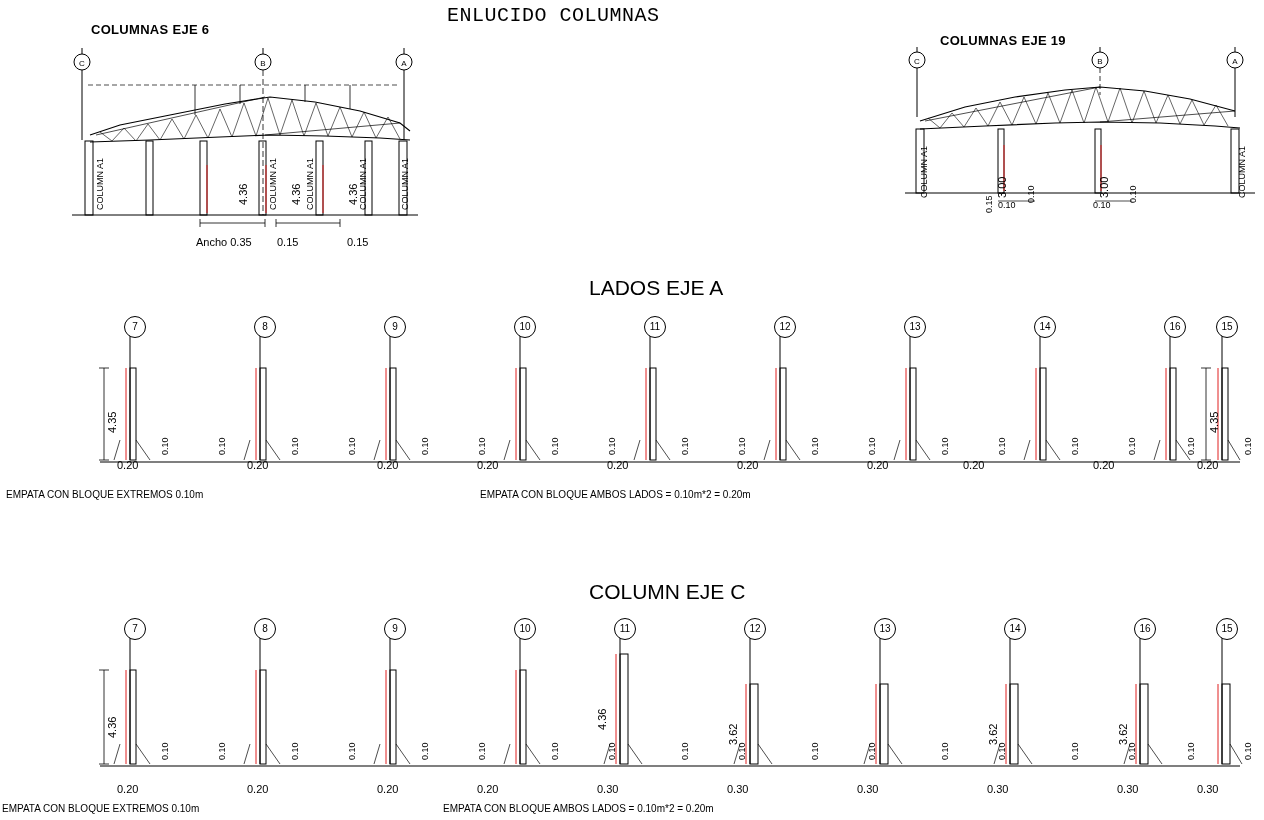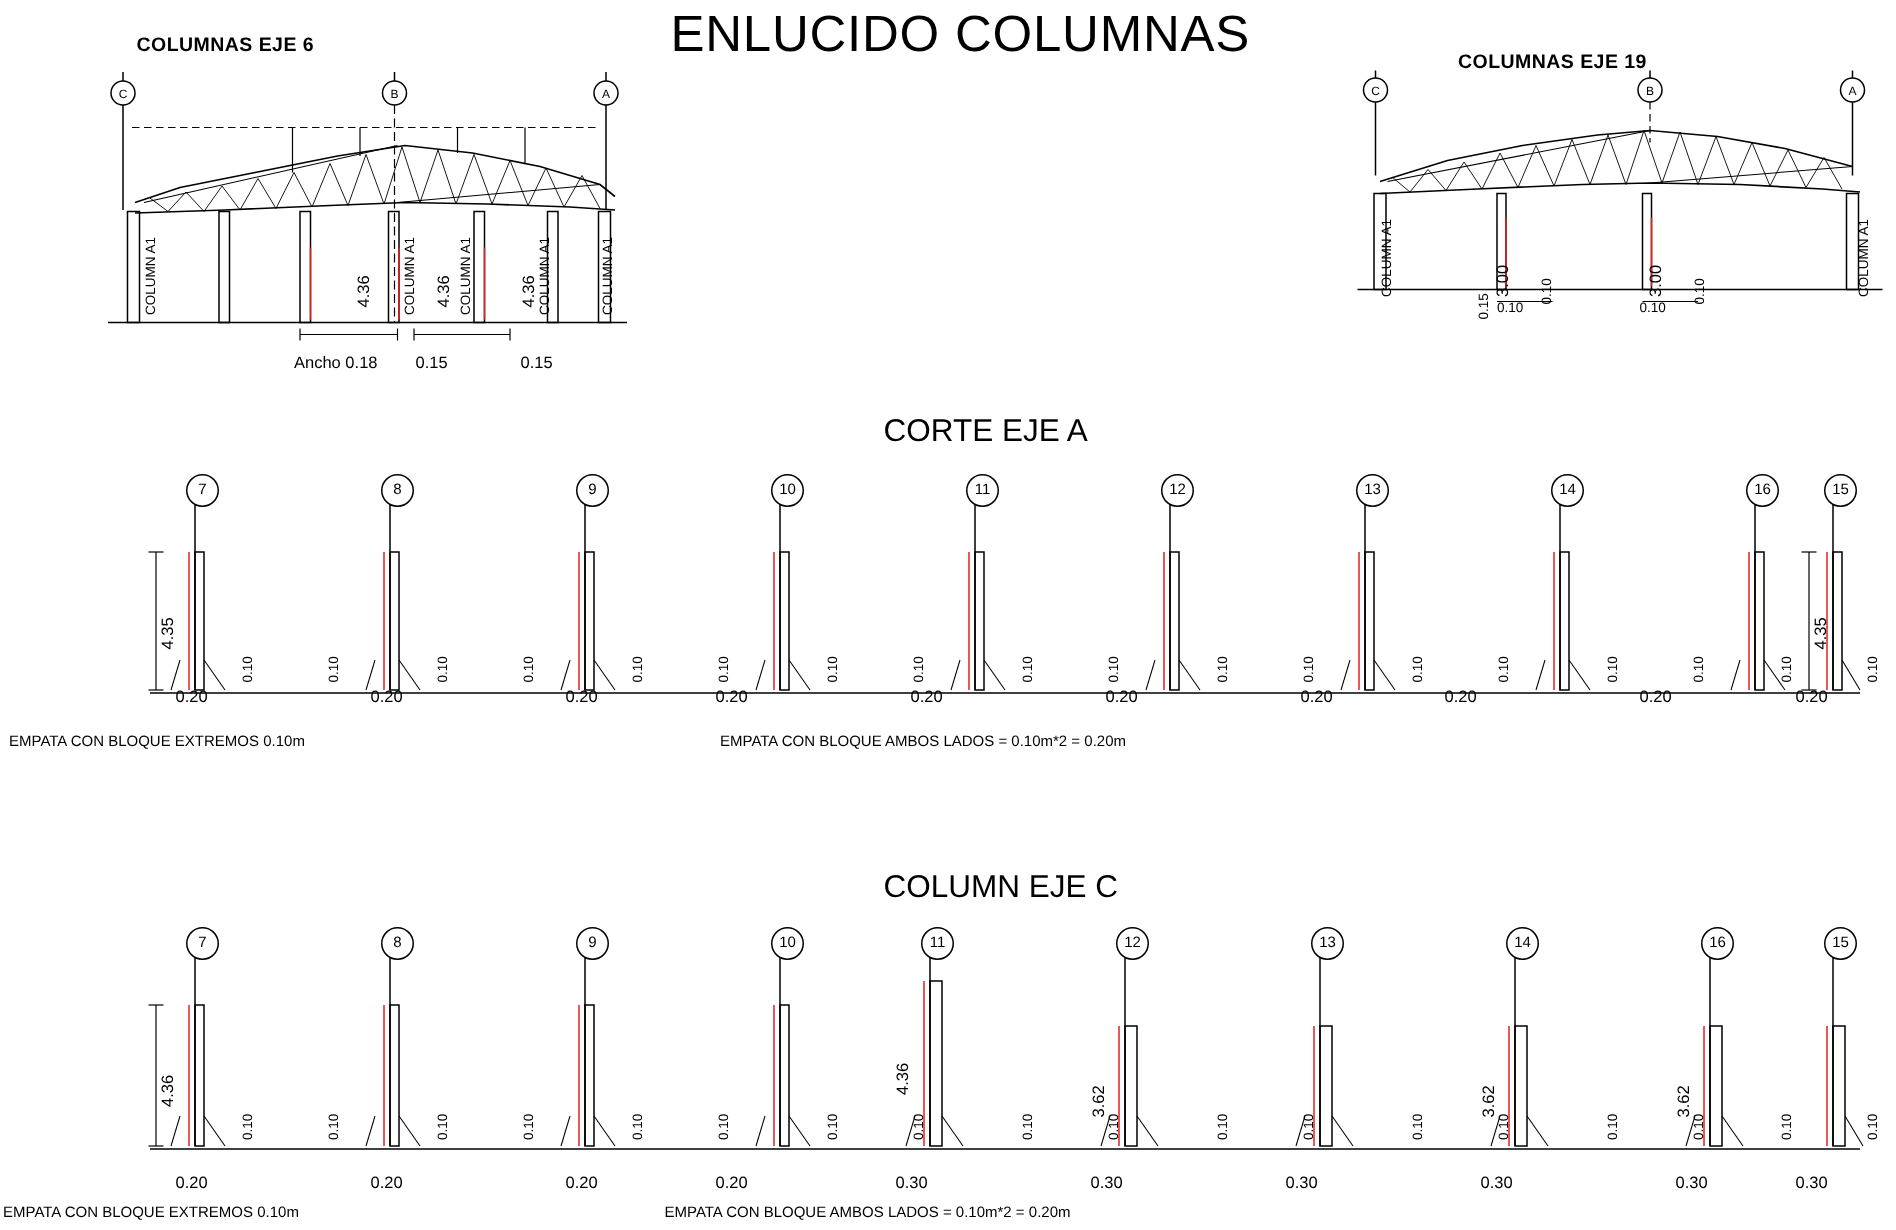--- a/index.html
+++ b/index.html
@@ -6,21 +6,21 @@
   body{
     width:1264px;height:820px;
     background:#ffffff;
     font-family:"Liberation Sans", sans-serif;
     color:#000;
     position:relative;
     overflow:hidden;
   }
   .abs{position:absolute;}
   .ttl-main{
-    font-size:34px;letter-spacing:0.5px;white-space:nowrap;
+    font-size:20px;letter-spacing:0.5px;white-space:nowrap;font-family:Liberation Mono, monospace;
   }
   .ttl-sec{
     font-size:21px;white-space:nowrap;
   }
   .lbl-head{
     font-size:13px;font-weight:bold;white-space:nowrap;letter-spacing:0.3px;
   }
   .note{
     font-size:10px;white-space:nowrap;
   }
@@ -144,25 +144,25 @@
 <div class="abs dim-tiny-v" style="left:95px;top:210px;">COLUMN A1</div>
 <div class="abs dim-tiny-v" style="left:268px;top:210px;">COLUMN A1</div>
 <div class="abs dim-tiny-v" style="left:305px;top:210px;">COLUMN A1</div>
 <div class="abs dim-tiny-v" style="left:358px;top:210px;">COLUMN A1</div>
 <div class="abs dim-tiny-v" style="left:400px;top:210px;">COLUMN A1</div>
 
 <div class="abs dim-v" style="left:237px;top:205px;">4.36</div>
 <div class="abs dim-v" style="left:290px;top:205px;">4.36</div>
 <div class="abs dim-v" style="left:347px;top:205px;">4.36</div>
 
-<div class="abs dim" style="left:196px;top:236px;">Ancho 0.18</div>
+<div class="abs dim" style="left:196px;top:236px;">Ancho 0.35</div>
 <div class="abs dim" style="left:277px;top:236px;">0.15</div>
 <div class="abs dim" style="left:347px;top:236px;">0.15</div>
 
-<div class="abs lbl-head" style="left:972px;top:33px;text-align:right;">COLUMNAS EJE 19</div>
+<div class="abs lbl-head" style="left:940px;top:33px;text-align:right;">COLUMNAS EJE 19</div>
 
 <div class="abs" style="left:895px;top:45px;width:370px;height:190px;">
   <svg width="370" height="190" viewBox="0 0 370 190">
     <circle cx="22" cy="15" r="8" fill="#fff" stroke="#000" stroke-width="1"></circle>
     <text x="22" y="18.5" font-size="8" text-anchor="middle" font-family="Liberation Sans, sans-serif">C</text>
     <line x1="22" y1="7" x2="22" y2="2" stroke="#000" stroke-width="1"></line>
     <line x1="22" y1="23" x2="22" y2="72" stroke="#000" stroke-width="1"></line>
 
     <circle cx="205" cy="15" r="8" fill="#fff" stroke="#000" stroke-width="1"></circle>
     <text x="205" y="18.5" font-size="8" text-anchor="middle" font-family="Liberation Sans, sans-serif">B</text>
@@ -229,21 +229,21 @@
 <div class="abs dim-tiny-v" style="left:1237px;top:198px;">COLUMN A1</div>
 
 <div class="abs dim-v" style="left:996px;top:198px;">3.00</div>
 <div class="abs dim-v" style="left:1098px;top:198px;">3.00</div>
 <div class="abs dim-tiny-v" style="left:984px;top:213px;">0.15</div>
 <div class="abs dim-tiny-v" style="left:1026px;top:203px;">0.10</div>
 <div class="abs dim-tiny" style="left:998px;top:200px;">0.10</div>
 <div class="abs dim-tiny-v" style="left:1128px;top:203px;">0.10</div>
 <div class="abs dim-tiny" style="left:1093px;top:200px;">0.10</div>
 
-<div class="abs ttl-sec" style="left:589px;top:276px;">CORTE EJE A</div>
+<div class="abs ttl-sec" style="left:589px;top:276px;">LADOS EJE A</div>
 
 <div class="abs" style="left:90px;top:310px;width:1160px;height:165px;">
   <svg width="1160" height="165" viewBox="0 0 1160 165">
 
     <line x1="10" y1="152" x2="1150" y2="152" stroke="#000" stroke-width="1.1"></line>
 
     <g>
 
       <line x1="40" y1="150" x2="40" y2="22" stroke="#000" stroke-width="1"></line>
       <rect x="40" y="58" width="6" height="92" fill="none" stroke="#000" stroke-width="1"></rect>

